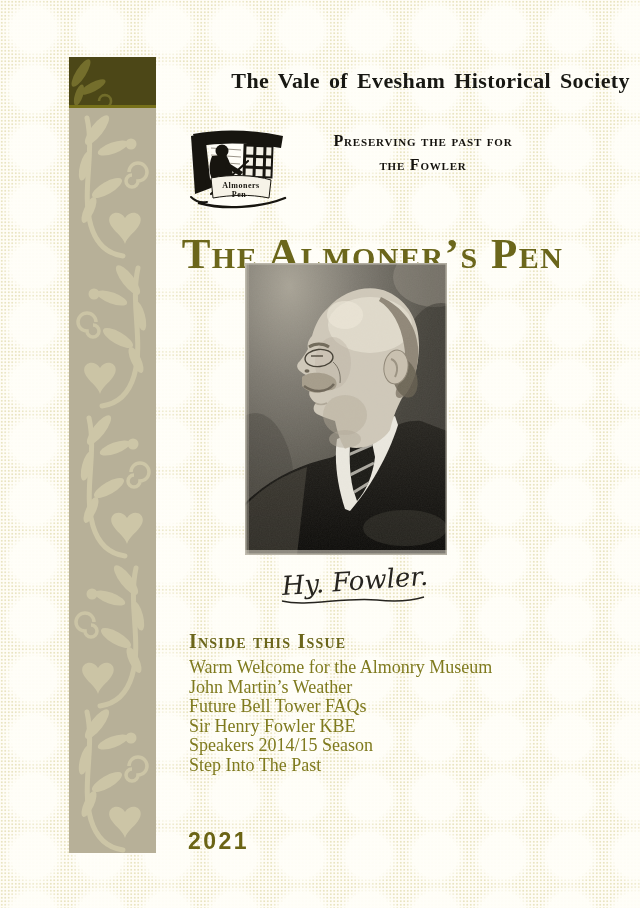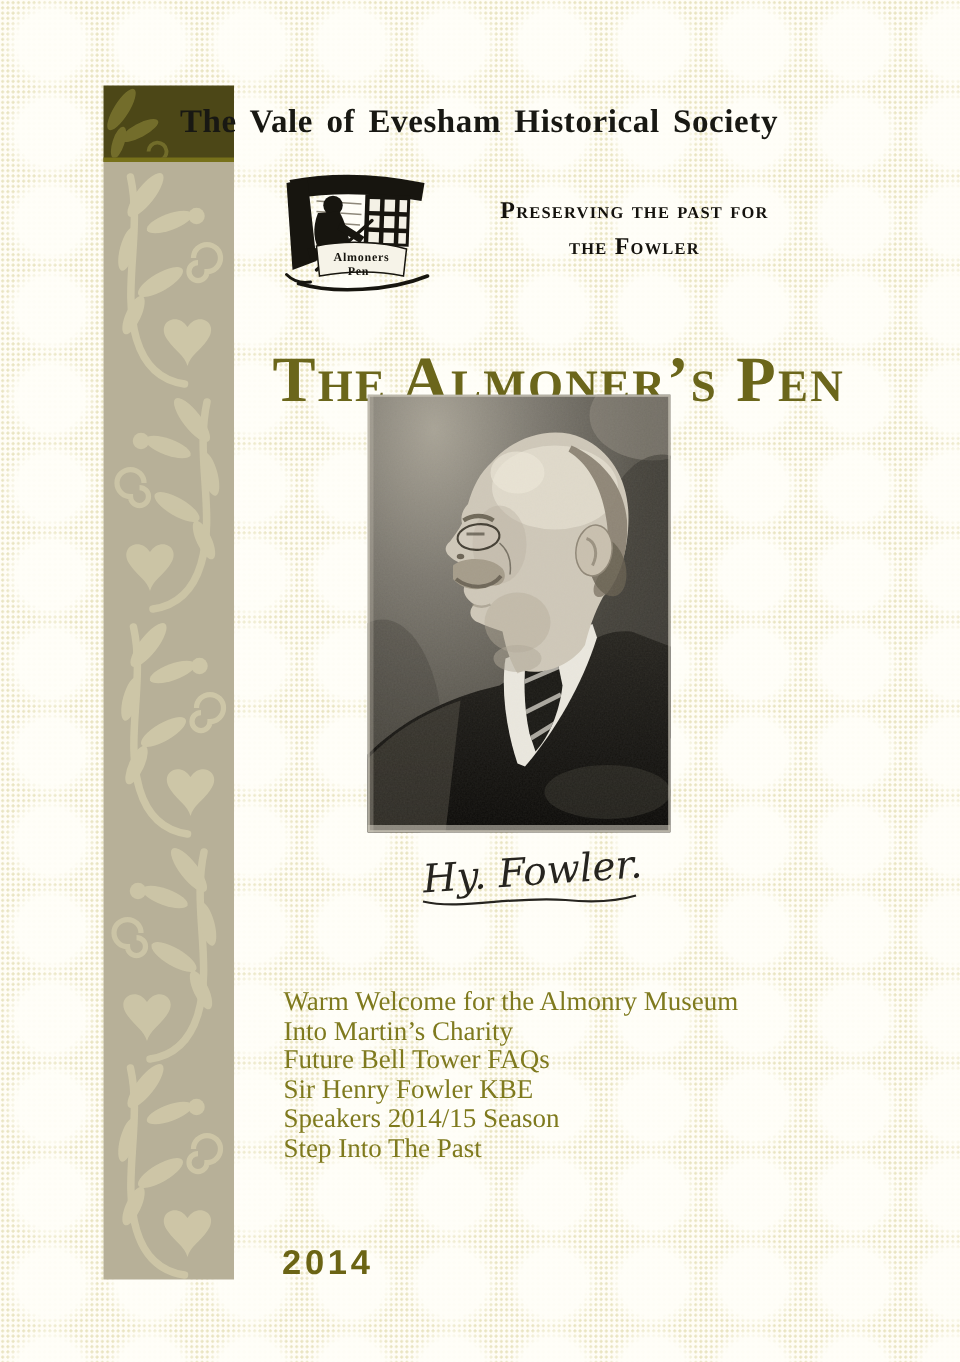--- a/index.html
+++ b/index.html
@@ -11,23 +11,23 @@
       #fffdf6;
     background-size:67px 59px, 3.5px 3.5px, auto;
     font-family:"Liberation Serif", serif;
   }
   
   .sidebar{position:absolute;left:69px;top:57px;width:87px;height:796px;}
   .sidebar-dark{position:relative;width:87px;height:48px;background:#4c4717;border-bottom:3px solid #77711a;}
   .sidebar-light{position:relative;width:87px;height:745px;background:#b7b098;}
   .sidebar svg{display:block;position:absolute;left:0;top:0;}
   
-  .society{position:absolute;left:120px;top:68px;width:510px;text-align:left;
+  .society{position:absolute;left:120px;top:68px;width:510px;text-align:right;
     font-weight:700;font-size:22px;color:#181813;letter-spacing:.4px;word-spacing:3px;}
-  .logo{position:absolute;left:185px;top:104px;width:107px;height:91px;}
+  .logo{position:absolute;left:185px;top:118px;width:107px;height:91px;}
   .tagline{position:absolute;left:298px;top:129px;width:250px;text-align:center;
     font-variant:small-caps;font-weight:700;font-size:16px;line-height:24px;
     color:#14120d;letter-spacing:.8px;}
   .main-title{position:absolute;left:100px;top:202px;width:545px;text-align:center;
     font-variant:small-caps;font-weight:700;font-size:43px;line-height:46px;
     color:#6b661b;letter-spacing:1.5px;}
   
   .portrait{position:absolute;left:245px;top:263px;width:202px;height:292px;margin:0;}
   .portrait svg{display:block;}
   .signature{position:absolute;left:272px;top:556px;width:165px;height:56px;}
@@ -202,25 +202,26 @@
 
   <div class="signature">
     <svg width="165" height="56" viewBox="0 0 165 56">
       <g transform="rotate(-4 82 30)">
         <text x="10" y="34" font-family="'DejaVu Serif', serif" font-style="italic" font-size="26" fill="#26241f">Hy. Fowler.</text>
       </g>
       <path d="M10,45 C 35,51 70,41 105,44 C 125,46 142,44 152,41" stroke="#26241f" stroke-width="1.5" fill="none"></path>
     </svg>
   </div>
 
+  <h2 class="toc-heading">Inside this Issue</h2>
   <ul class="toc-list">
 
   <li>Warm Welcome for the Almonry Museum</li>
-      <li>Into Martin’s Charity</li>
+      <li>John Martin’s Weather</li>
       <li>Future Bell Tower FAQs</li>
       <li>Sir Henry Fowler KBE</li>
       <li>Speakers 2014/15 Season</li>
       <li>Step Into The Past</li>
     </ul>
 
-  <div class="year">2014</div>
+  <div class="year">2021</div>
 
 </div>
 
 </body></html>

